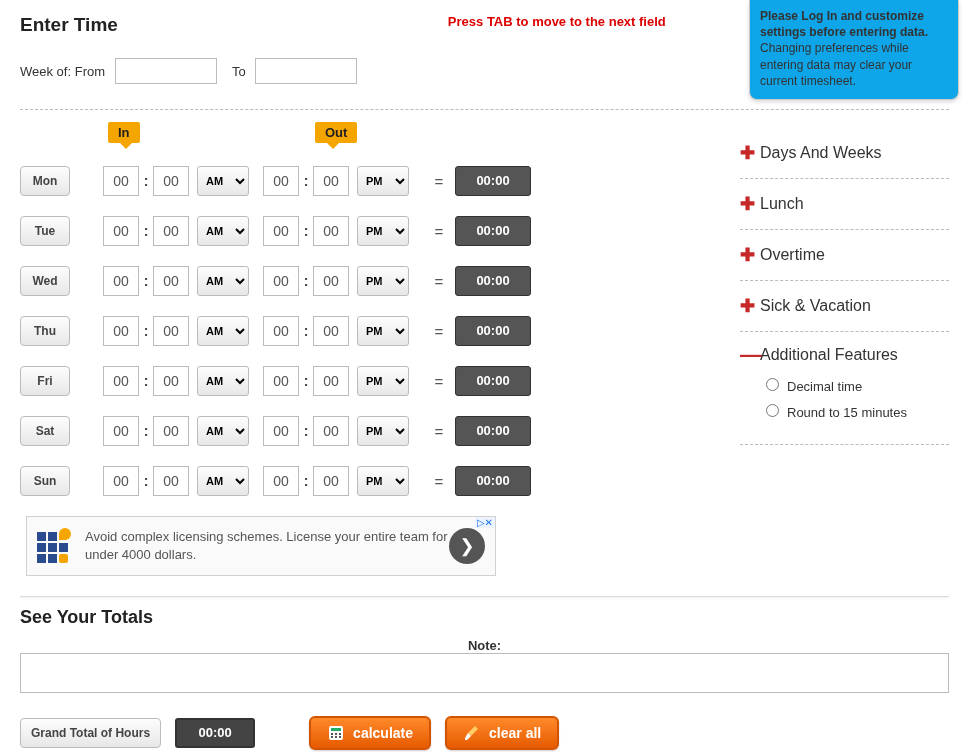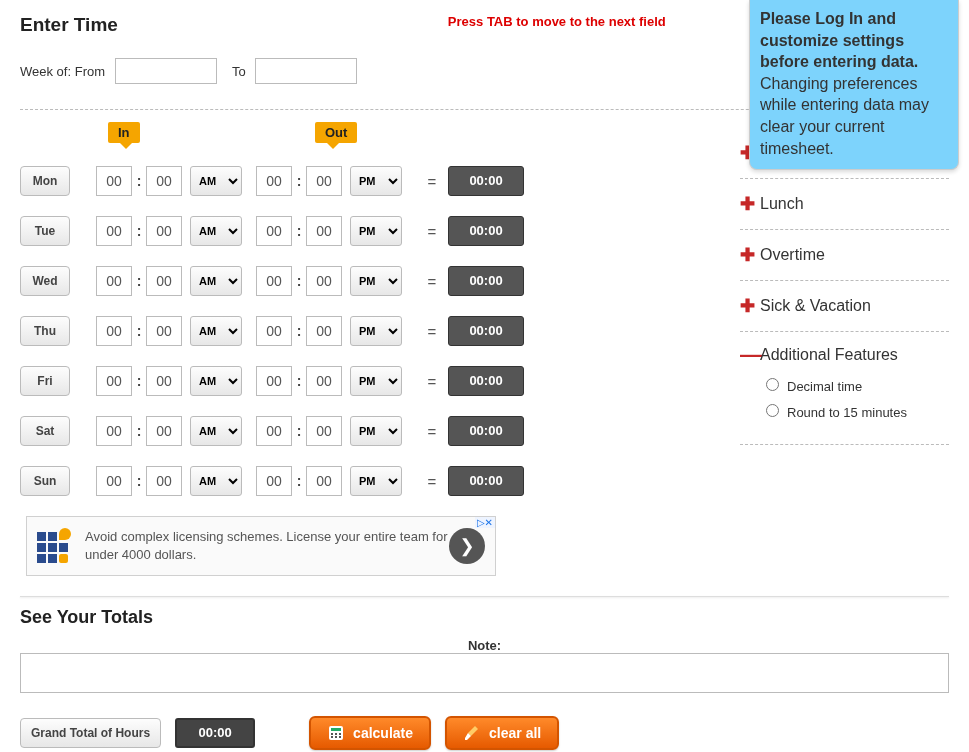--- a/index.html
+++ b/index.html
@@ -1,36 +1,36 @@
 <!DOCTYPE html>
 <html><head>
 <meta charset="utf-8">
 <style>
 * { box-sizing: border-box; margin: 0; padding: 0; }
 body { font-family: Verdana, Arial, sans-serif; font-size: 13px; color: #333; background: #fff; width: 969px; }
 .container { position: relative; padding: 10px 20px; }
 .header-row { display: flex; align-items: flex-start; padding: 4px 0 10px 0; }
 .page-title { font-size: 19px; font-weight: bold; color: #222; flex: 0 0 auto; }
 .tab-hint { color: #d00; font-weight: bold; font-size: 13px; margin-left: 330px; }
-.tooltip-box { position: absolute; top: 0; right: 10px; width: 210px; background: #7dd3fc; border: 1px solid #ccc; border-top: none; border-radius: 0 0 8px 8px; padding: 8px 10px 10px 10px; box-shadow: 0 2px 4px rgba(0,0,0,0.15); font-size: 16px; line-height: 1.35; }
+.tooltip-box { position: absolute; top: 0; right: 10px; width: 210px; background: #0ea5e9; border: 1px solid #ccc; border-top: none; border-radius: 0 0 8px 8px; padding: 8px 10px 10px 10px; box-shadow: 0 2px 4px rgba(0,0,0,0.15); font-size: 12px; line-height: 1.35; }
 .tooltip-box .strong { font-weight: bold; }
 .week-row { padding: 12px 0 25px 0; font-size: 13px; color: #333; }
 .week-row label { margin-right: 4px; }
 .week-row input { width: 102px; height: 26px; border: 1px solid #bbb; padding: 2px 4px; margin: 0 12px 0 2px; }
 .divider { border-top: 1px dashed #bbb; margin: 0 0 12px 0; }
 .main-flex { display: flex; }
 .left-col { flex: 0 0 710px; }
 .right-col { flex: 1; padding-left: 10px; padding-top: 6px; }
 .inout-labels { position: relative; height: 30px; margin-bottom: 14px; }
 .tag { position: absolute; background: #f5a500; color: #222; font-weight: bold; font-size: 13px; padding: 3px 10px; border-radius: 2px; }
 .tag::after { content: ""; position: absolute; left: 12px; bottom: -6px; border-left: 6px solid transparent; border-right: 6px solid transparent; border-top: 6px solid #f5a500; }
 .tag.in { left: 88px; }
 .tag.out { left: 295px; }
 .day-row { display: flex; align-items: center; margin-bottom: 20px; }
-.day-btn { width: 50px; height: 30px; background: linear-gradient(#fdfdfd,#e7e7e7); border: 1px solid #bbb; border-radius: 4px; font-size: 12px; font-weight: bold; color: #444; text-align: center; line-height: 28px; margin-right: 26px; cursor: pointer; }
+.day-btn { width: 50px; height: 30px; background: linear-gradient(#fdfdfd,#e7e7e7); border: 1px solid #bbb; border-radius: 4px; font-size: 12px; font-weight: bold; color: #444; text-align: center; line-height: 28px; margin-right: 33px; cursor: pointer; }
 .num-input { width: 36px; height: 30px; border: 1px solid #bbb; text-align: center; font-size: 14px; color: #555; }
 .colon { width: 14px; text-align: center; font-weight: bold; font-size: 14px; color: #444; }
 .eq { width: 20px; text-align: center; font-size: 15px; color: #555; margin: 0 6px; }
 .total-box { width: 76px; height: 30px; background: #555; border: 1px solid #333; color: #fff; font-weight: bold; font-size: 13px; text-align: center; line-height: 28px; border-radius: 3px; }
 .ad-box { width: 470px; height: 60px; border: 1px solid #d0d0d0; margin: 10px 0 0 6px; display: flex; align-items: center; padding: 6px 10px; position: relative; background: #fafafa; }
 .ad-icon { width: 36px; height: 36px; margin-right: 12px; position: relative; }
 .ad-icon .sq { position: absolute; width: 9px; height: 9px; background: #2a4b8d; }
 .ad-icon .sq.o { background: #f5a500; border-radius: 2px; }
 .ad-text { color: #555; font-size: 13px; line-height: 1.35; flex: 1; }
 .ad-arrow { width: 36px; height: 36px; border-radius: 50%; background: #555; color: #fff; display: flex; align-items: center; justify-content: center; font-size: 18px; }

